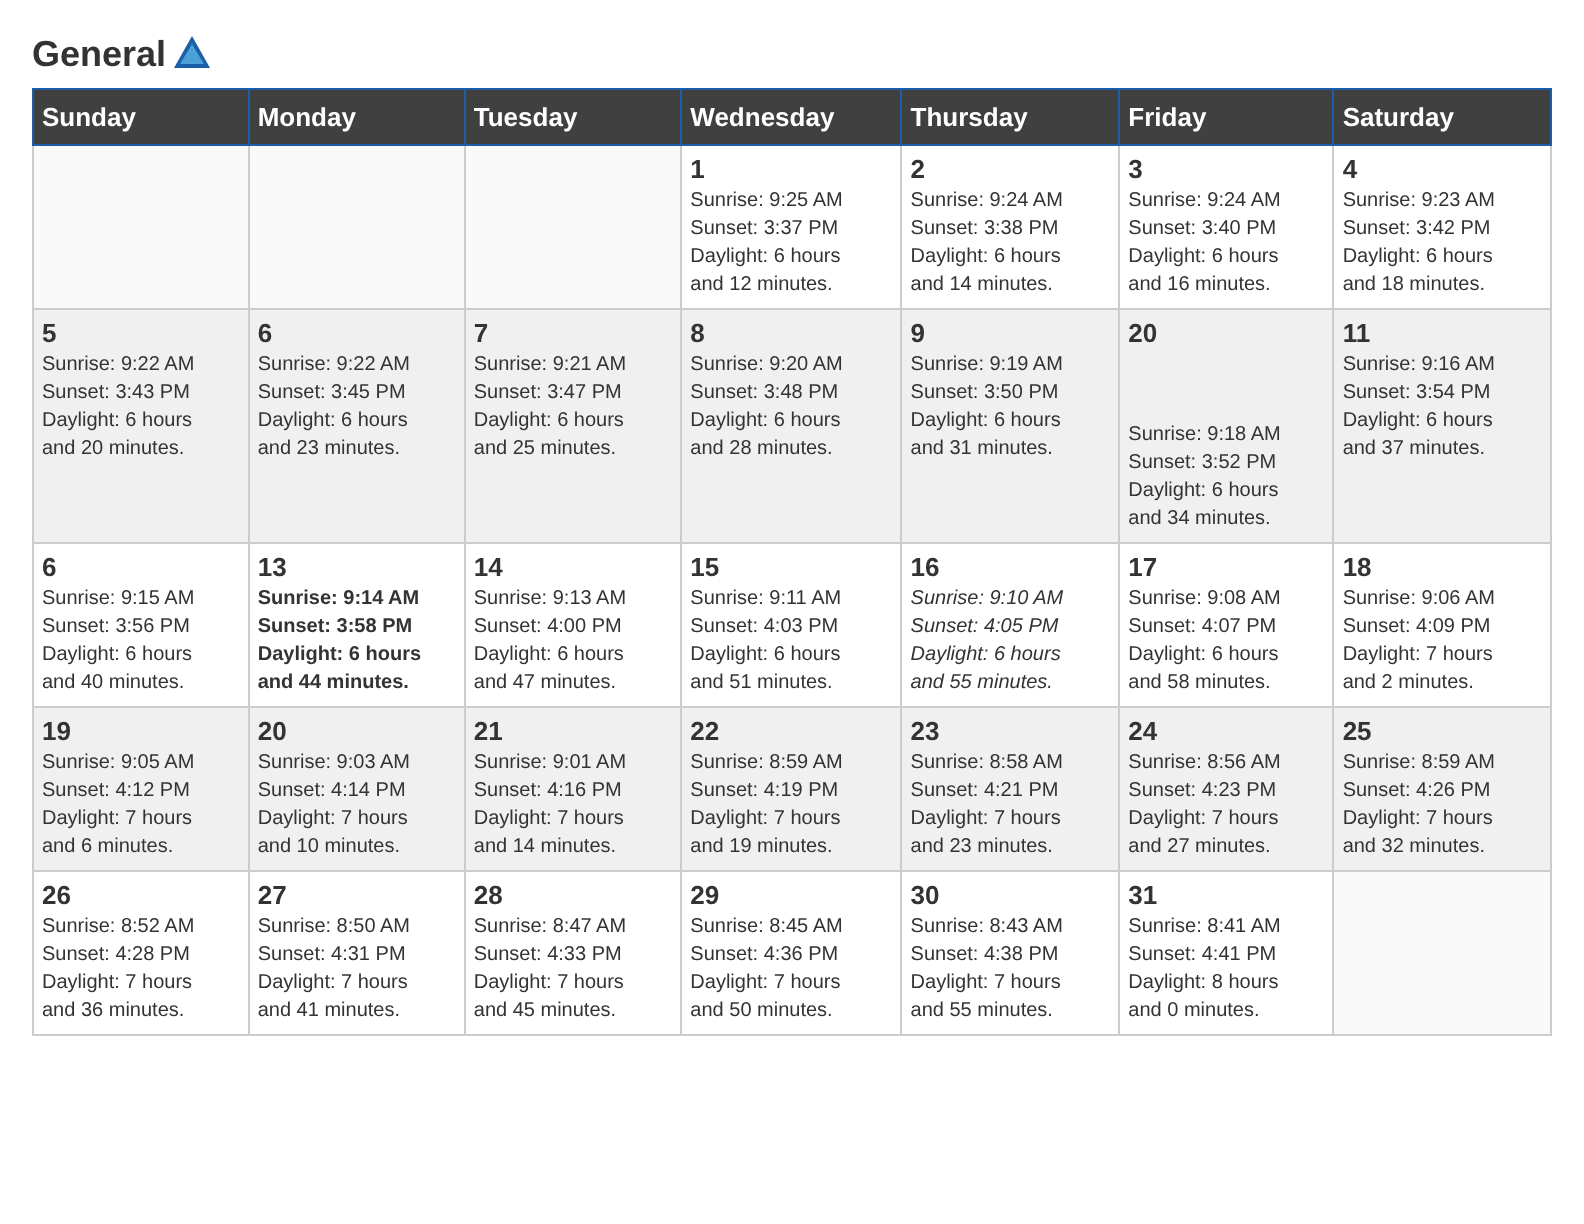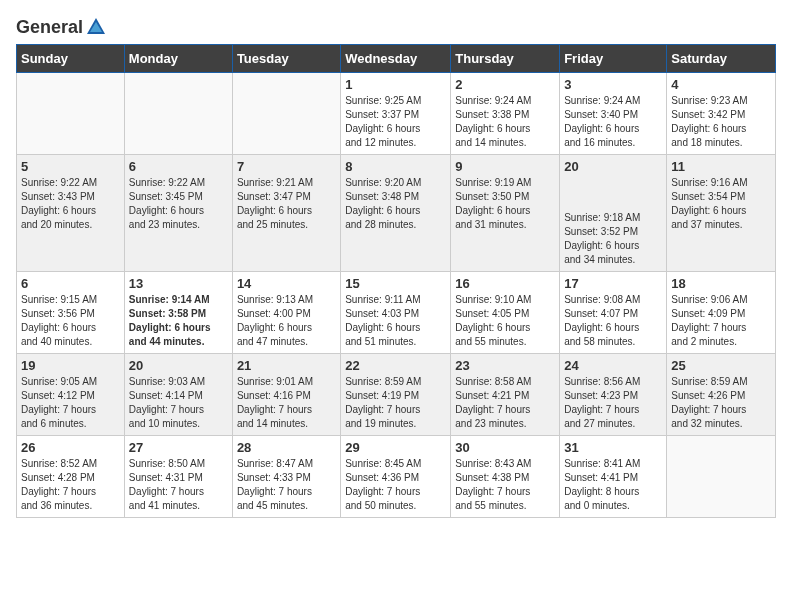--- a/index.html
+++ b/index.html
@@ -220,21 +220,21 @@
         </td>
         <td>
           <span class="day-number">15</span>
           <div class="day-info" style="white-space: pre-line;">Sunrise: 9:11 AM
 Sunset: 4:03 PM
 Daylight: 6 hours
 and 51 minutes.</div>
         </td>
         <td>
           <span class="day-number">16</span>
-          <div class="day-info" style="white-space: pre-line;">Sunrise: 9:10 AM
+          <div class="day-info" style="white-space: pre-line; font-style: italic;">Sunrise: 9:10 AM
 Sunset: 4:05 PM
 Daylight: 6 hours
 and 55 minutes.</div>
         </td>
         <td>
           <span class="day-number">17</span>
           <div class="day-info" style="white-space: pre-line;">Sunrise: 9:08 AM
 Sunset: 4:07 PM
 Daylight: 6 hours
 and 58 minutes.</div>

